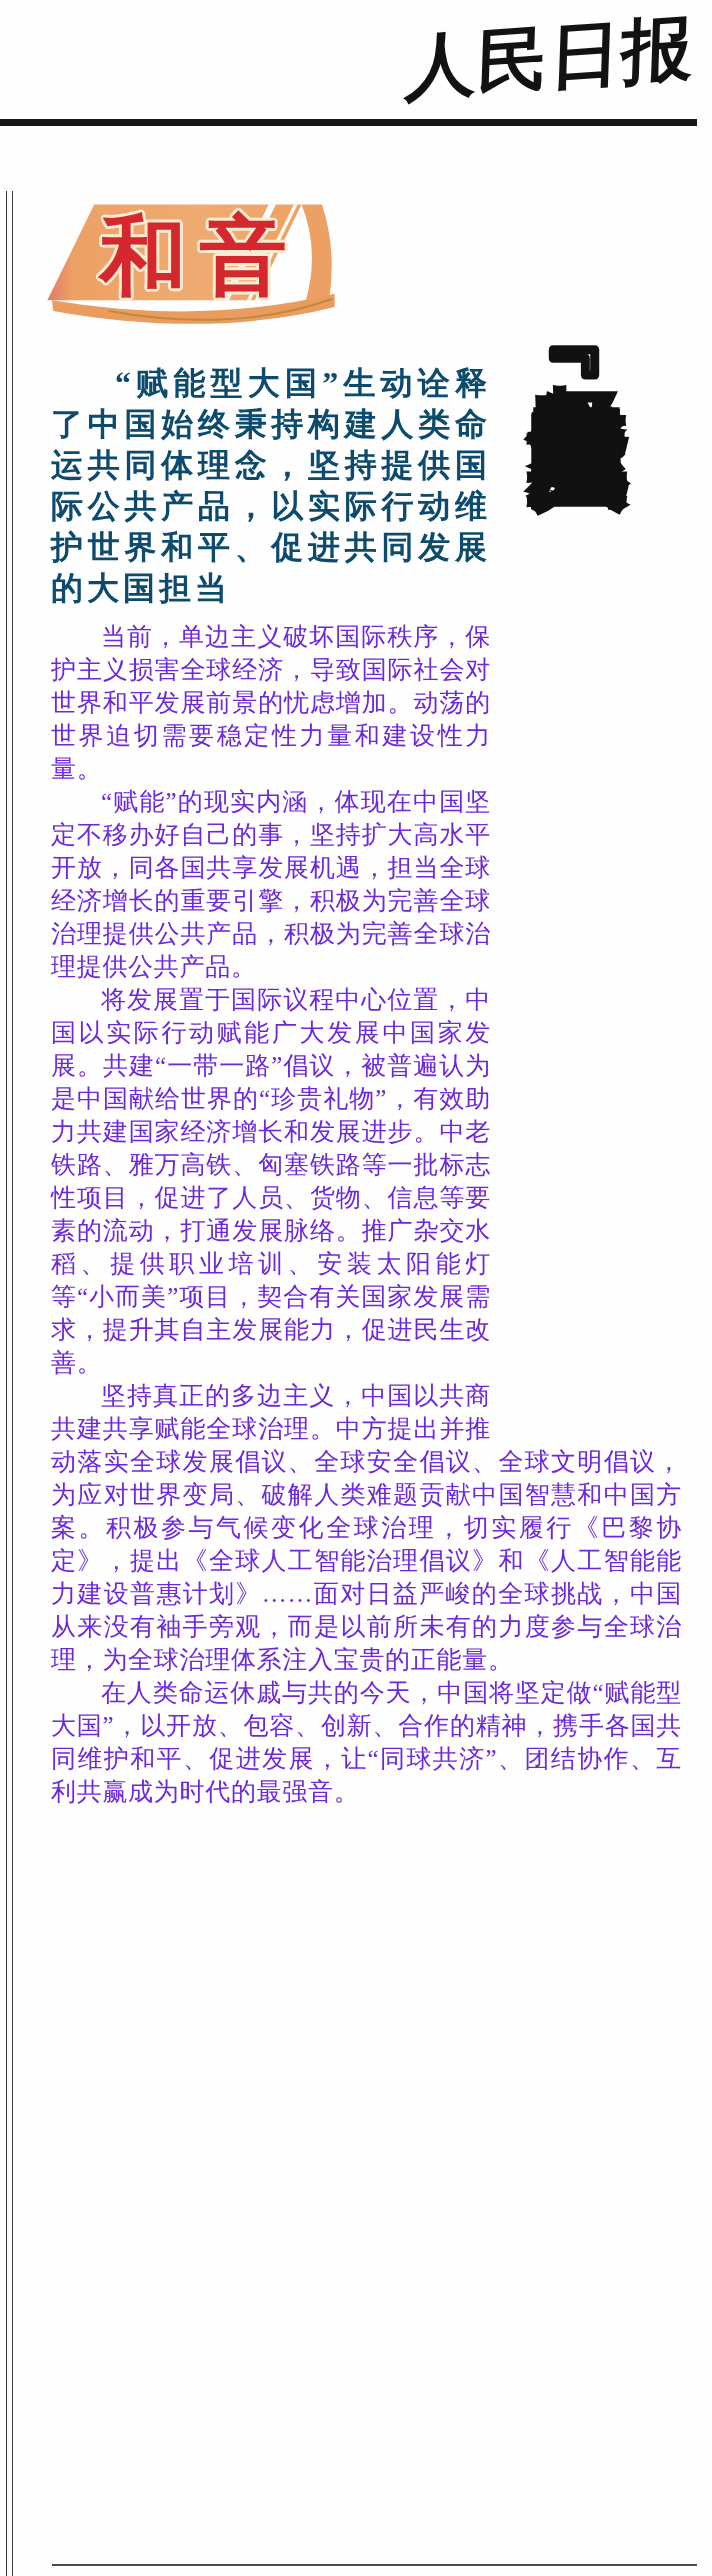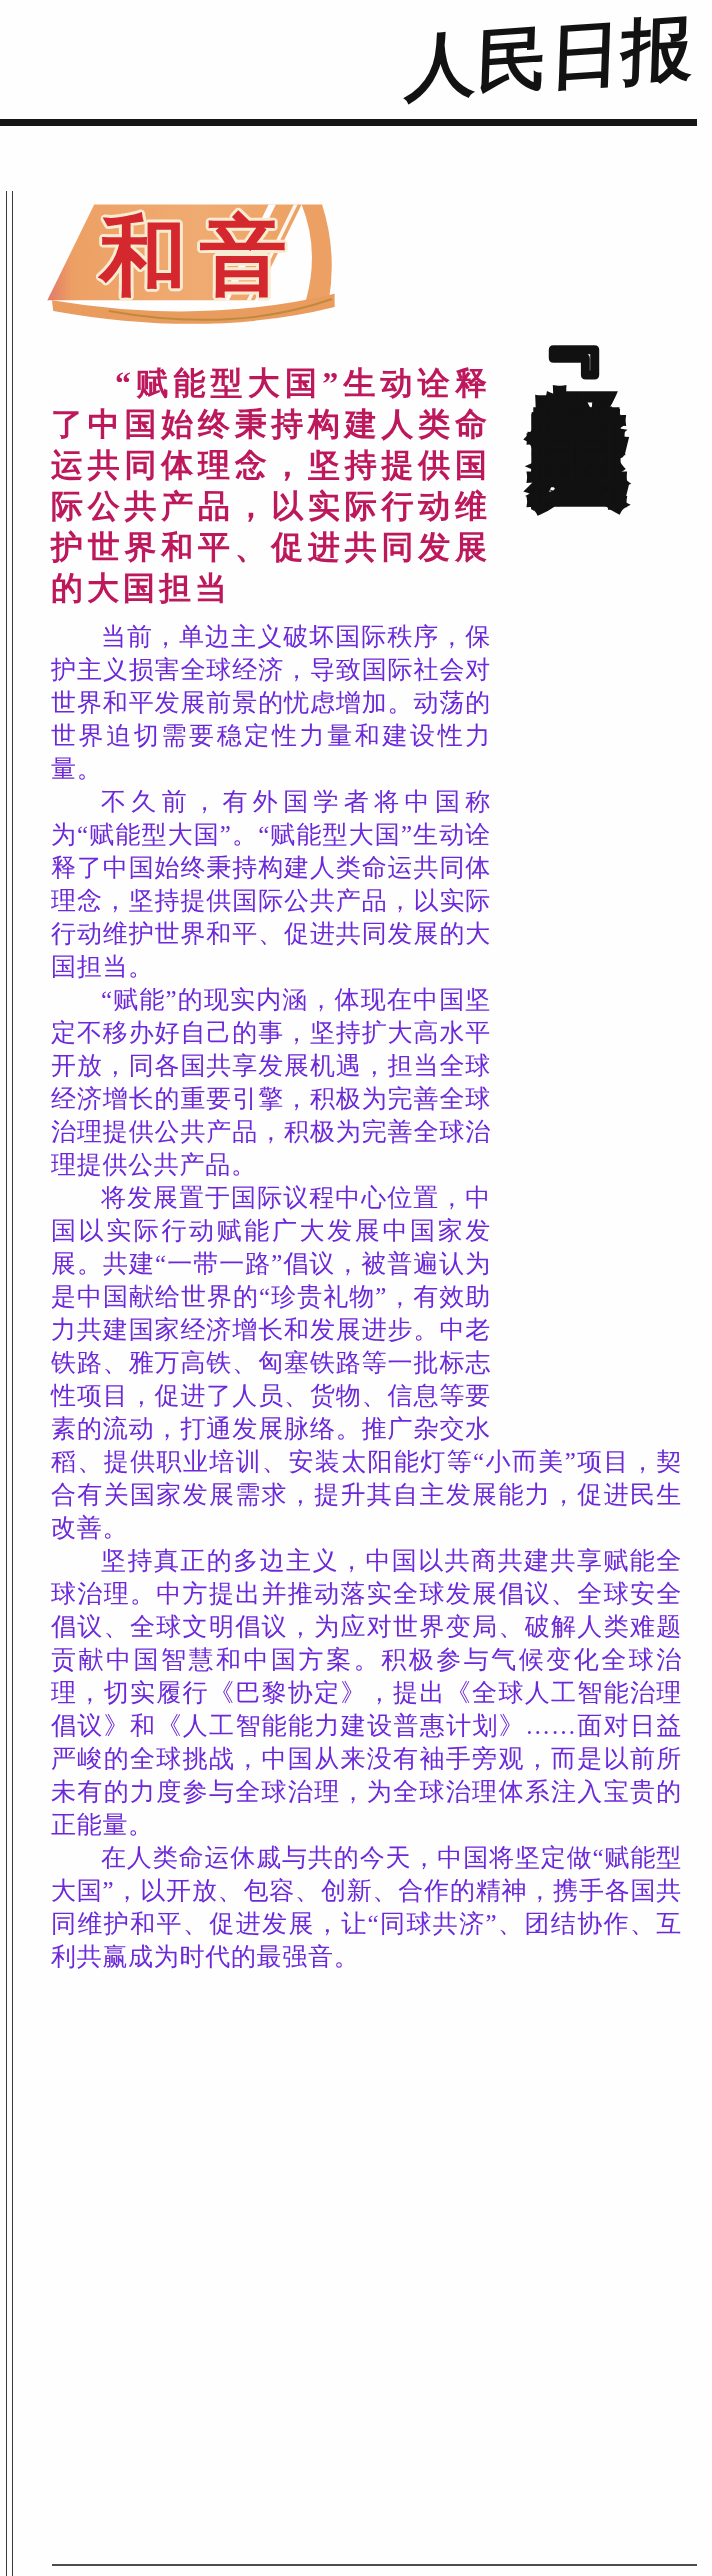--- a/index.html
+++ b/index.html
@@ -60,21 +60,21 @@
   .article{
     position:absolute;left:51px;top:363px;
     width:631px;
     text-align:justify;
     text-justify:inter-character;
   }
   .hl-space{ float:right;width:191px;height:1056px; }
   .lede{
     margin:0 0 10.6px 0;
     font-size:32px;line-height:41px;
-    font-weight:700;color:#be185d;
+    font-weight:700;color:#0c4a6e;
     letter-spacing:4px;
     text-indent:2em;
   }
   .article p.body{
     margin:0;
     font-size:25px;line-height:33px;
     letter-spacing:0.7px;color:#6d28d9;
     text-indent:2em;
   }
 </style>
@@ -106,21 +106,20 @@
     <path d="M110,174 Q300,208 448,156" stroke="#c08a3e" stroke-width="3" fill="none"></path>
     <text x="96" y="136" font-size="132" letter-spacing="20" fill="#d4282e" stroke="#f7ecd2" stroke-width="9" paint-order="stroke" stroke-linejoin="round">和音</text>
   </svg>
 
   <div class="headline">坚定做『赋能型大国』</div>
 
   <div class="article">
     <div class="hl-space"></div>
     <p class="lede">“赋能型大国”生动诠释了中国始终秉持构建人类命运共同体理念，坚持提供国际公共产品，以实际行动维护世界和平、促进共同发展的大国担当</p>
     <p class="body">当前，单边主义破坏国际秩序，保护主义损害全球经济，导致国际社会对世界和平发展前景的忧虑增加。动荡的世界迫切需要稳定性力量和建设性力量。</p>
-    <p class="body">不久前，有外国学者将中国称为“赋能型大国”。“赋能型大国”生动诠释了中国始终秉持构建人类命运共同体理念，坚持提供国际公共产品，以实际行动维护世界和平、促进共同发展的大国担当。</p>
     <p class="body">“赋能”的现实内涵，体现在中国坚定不移办好自己的事，坚持扩大高水平开放，同各国共享发展机遇，担当全球经济增长的重要引擎，积极为完善全球治理提供公共产品，积极为完善全球治理提供公共产品。</p>
     <p class="body">将发展置于国际议程中心位置，中国以实际行动赋能广大发展中国家发展。共建“一带一路”倡议，被普遍认为是中国献给世界的“珍贵礼物”，有效助力共建国家经济增长和发展进步。中老铁路、雅万高铁、匈塞铁路等一批标志性项目，促进了人员、货物、信息等要素的流动，打通发展脉络。推广杂交水稻、提供职业培训、安装太阳能灯等“小而美”项目，契合有关国家发展需求，提升其自主发展能力，促进民生改善。</p>
     <p class="body">坚持真正的多边主义，中国以共商共建共享赋能全球治理。中方提出并推动落实全球发展倡议、全球安全倡议、全球文明倡议，为应对世界变局、破解人类难题贡献中国智慧和中国方案。积极参与气候变化全球治理，切实履行《巴黎协定》，提出《全球人工智能治理倡议》和《人工智能能力建设普惠计划》……面对日益严峻的全球挑战，中国从来没有袖手旁观，而是以前所未有的力度参与全球治理，为全球治理体系注入宝贵的正能量。</p>
     <p class="body">在人类命运休戚与共的今天，中国将坚定做“赋能型大国”，以开放、包容、创新、合作的精神，携手各国共同维护和平、促进发展，让“同球共济”、团结协作、互利共赢成为时代的最强音。</p>
   </div>
 
 </div>
 
 
 </body></html>

